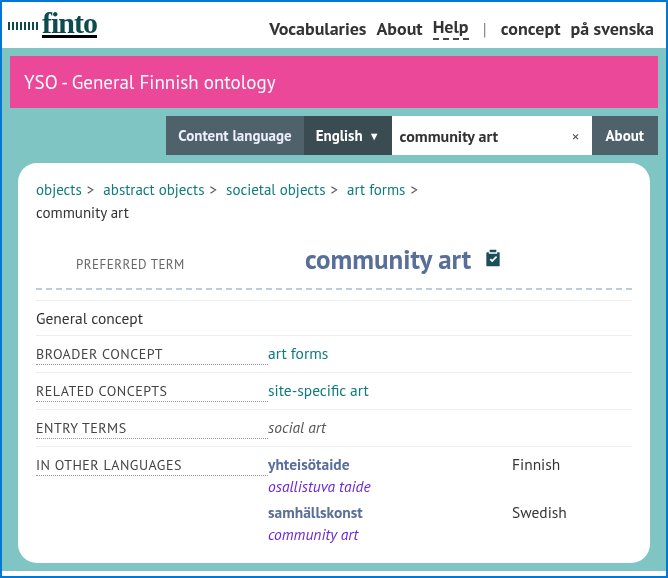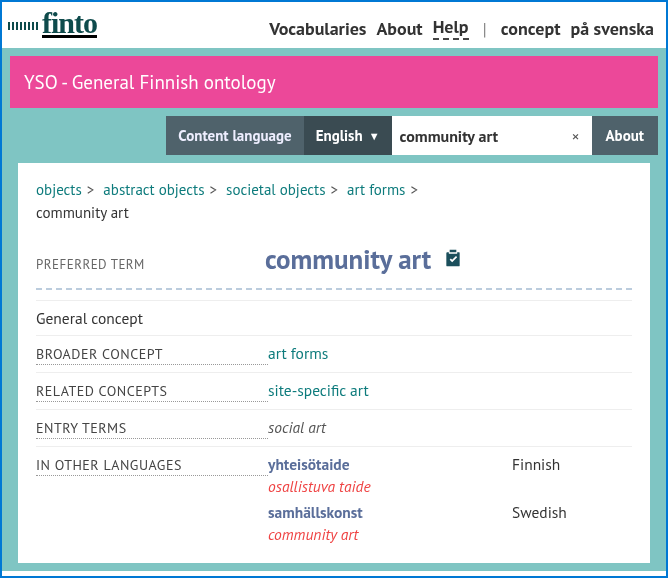--- a/index.html
+++ b/index.html
@@ -17,40 +17,40 @@
   .region { background: #7fc5c3; padding: 8px; }
   .titlebar { background: #ec4899; color: #fff; padding: 14px 14px; font-size: 19px; font-weight: 400; }
   .searchrow { display: flex; justify-content: flex-end; margin-top: 8px; }
   .clabel { background: #4f626b; color: #eef; padding: 10px 12px; font-size: 15px; font-weight: 600; }
   .langsel { background: #3a4b52; color: #fff; padding: 6px 12px; font-size: 15px; font-weight: 600; display: flex; align-items: center; gap: 6px; cursor: pointer; }
   .caret { font-size: 11px; }
   .searchbox { background: #fff; padding: 0 8px; display: flex; align-items: center; width: 200px; }
   .searchbox input { border: none; outline: none; font-size: 16px; font-weight: 700; color: #333; flex: 1; width: 100%; font-family: inherit; }
   .clear { color: #555; cursor: pointer; font-size: 16px; padding: 0 4px; }
   .searchbtn { background: #4f626b; color: #fff; padding: 10px 14px; font-size: 15px; font-weight: 600; cursor: pointer; border: none; font-family: inherit; }
-  .content { background: #fff; margin: 8px 8px 0 8px; padding: 16px 18px; height: 400px; }
+  .content { background: #fff; margin: 8px 8px 0 8px; padding: 16px 18px; height: 400px; border-radius: 19px; }
   .crumbs { font-size: 15px; color: #333; margin-bottom: 18px; line-height: 1.5; }
   .crumbs a { color: #0d7b7c; text-decoration: none; cursor: pointer; }
   .crumbs .gt { color: #555; margin: 0 5px; }
   .prefrow { display: flex; align-items: baseline; }
   .leftlab { width: 232px; font-size: 14px; letter-spacing: 0.5px; color: #444; border-bottom: 1px dotted #999; padding-bottom: 1px; display: inline-block; white-space: nowrap; }
   .leftlab.bold { font-weight: 700; color: #222; }
-  .preflabel { font-size: 13px; color: #666; letter-spacing: 0.5px; }
+  .preflabel { font-size: 13px; color: #666; letter-spacing: 0.5px; margin-left: 40px; }
   .prefterm { font-size: 27px; font-weight: 700; color: #5a6e9a; display: flex; align-items: center; gap: 12px; }
   .clipicon svg { width: 20px; height: 22px; fill: #1b4f5c; }
   .dashline { border: none; border-top: 2px dashed #bcd; margin: 12px 0 10px 0; }
   .proprow { display: flex; align-items: baseline; padding: 7px 0; border-top: 1px solid #eee; }
   .proprow:first-of-type { border-top: none; }
   .propval { flex: 1; font-size: 15.5px; color: #333; }
   .propval a { color: #0d7b7c; text-decoration: none; cursor: pointer; }
   .propval .ital { font-style: italic; color: #555; }
   .langgrid { display: grid; grid-template-columns: 1fr 120px; row-gap: 2px; }
   .langterm { color: #5a6e9a; font-weight: 700; cursor: pointer; }
   .langname { color: #333; }
-  .altterm { color: #ef4444; font-style: italic; grid-column: 1 / span 2; margin-bottom: 4px; }
+  .altterm { color: #6d28d9; font-style: italic; grid-column: 1 / span 2; margin-bottom: 4px; }
 </style>
 </head>
 <body>
 
 <div class="wrap">
   <div class="topbar">
     <div class="logo">
       <span class="dots">
           <span class="dot"></span>
           <span class="dot"></span>

